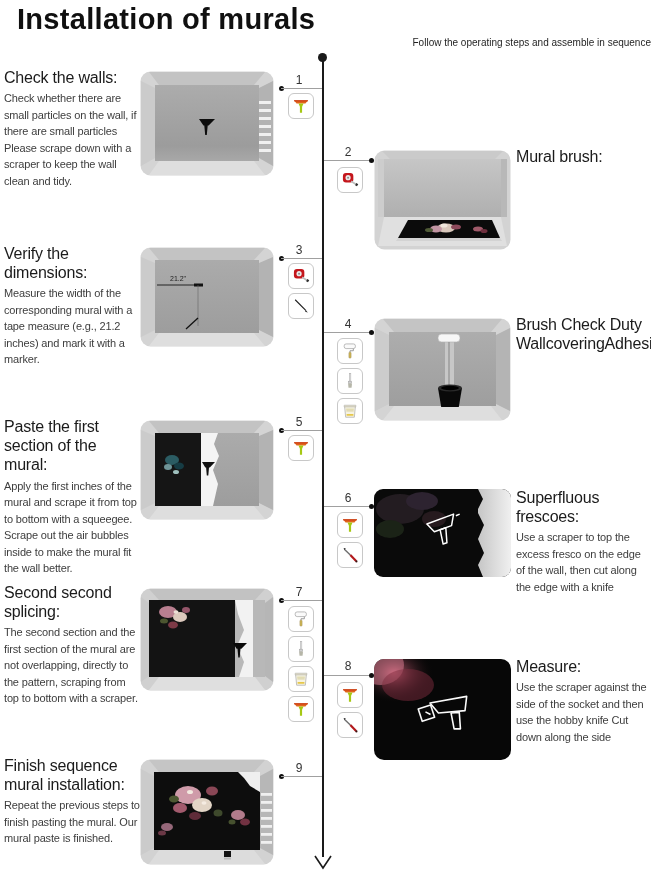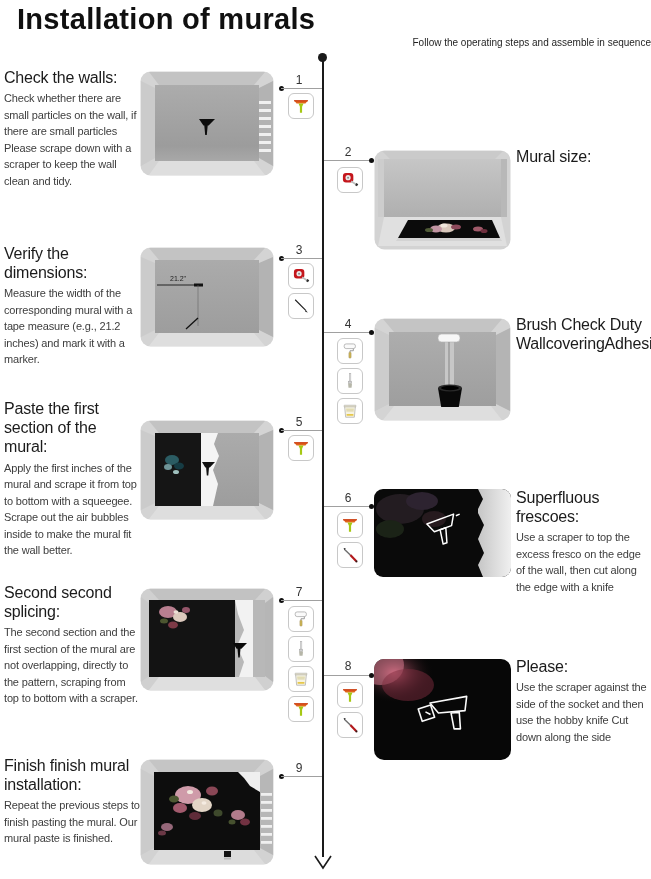--- a/index.html
+++ b/index.html
@@ -149,21 +149,21 @@
       <ellipse cx="62" cy="79" rx="6" ry="3.5" fill="#c295a3"></ellipse>
       <ellipse cx="82" cy="77" rx="5" ry="2.5" fill="#8d4a5b"></ellipse>
       <ellipse cx="70" cy="75.5" rx="3.5" ry="2" fill="#efe6dc"></ellipse>
       <ellipse cx="55" cy="80" rx="4" ry="2" fill="#4f5a36"></ellipse>
       <ellipse cx="104" cy="79" rx="5" ry="2.5" fill="#a05a6a"></ellipse>
       <ellipse cx="110" cy="81" rx="3.5" ry="2" fill="#6e2f3e"></ellipse>
     </g>
   </svg>
 </div>
 <div class="abs text-block" style="left:516px;top:147px;width:133px">
-  <h3>Mural size:</h3>
+  <h3>Mural brush:</h3>
 </div>
 
 <div class="abs text-block" style="left:4px;top:244px;width:136px">
   <h3>Verify the dimensions:</h3>
   <p>Measure the width of the corresponding mural with a tape measure (e.g., 21.2 inches) and mark it with a marker.</p>
 </div>
 <div class="abs img-box" style="left:140px;top:247px">
   <svg width="134" height="100" viewBox="0 0 134 100">
     <defs>
         <linearGradient id="s3w" x1="0" y1="0" x2="0" y2="1">
@@ -239,21 +239,21 @@
     <path d="M75 24 V70" stroke="#909090" stroke-width="1.2"></path>
     <path d="M64 70 h24 l-3.2 19 h-17.6 Z" fill="#090909"></path>
     <ellipse cx="76" cy="70" rx="12" ry="3.4" fill="#2a2a2a"></ellipse>
     <ellipse cx="76" cy="70" rx="9" ry="2.2" fill="#000"></ellipse>
   </svg>
 </div>
 <div class="abs text-block" style="left:516px;top:315px;width:133px">
   <h3>Brush Check Duty WallcoveringAdhesive:</h3>
 </div>
 
-<div class="abs text-block" style="left:4px;top:399px;width:136px">
+<div class="abs text-block" style="left:4px;top:417px;width:136px">
   <h3>Paste the first section of the mural:</h3>
   <p>Apply the first inches of the mural and scrape it from top to bottom with a squeegee. Scrape out the air bubbles inside to make the mural fit the wall better.</p>
 </div>
 <div class="abs img-box" style="left:140px;top:420px">
   <svg width="134" height="100" viewBox="0 0 134 100">
     <defs>
         <linearGradient id="s5w" x1="0" y1="0" x2="0" y2="1">
       <stop offset="0" stop-color="#ababab"></stop>
           <stop offset="1" stop-color="#9d9d9d"></stop>
     </linearGradient>
@@ -414,26 +414,26 @@
       <g transform="translate(62,40) rotate(-18)" stroke="#fafafa" stroke-width="1.6" fill="none" stroke-linejoin="round">
         <rect x="-20" y="4" width="13" height="13"></rect>
         <path d="M-14 9 l4 4"></path>
         <path d="M-7 2 L30 7 L24 20 L-2 14 Z"></path>
         <path d="M10 18 L18 20 L14 36 L8 34 Z"></path>
       </g>
     </g>
   </svg>
 </div>
 <div class="abs text-block" style="left:516px;top:657px;width:133px">
-  <h3>Please:</h3>
+  <h3>Measure:</h3>
   <p>Use the scraper against the side of the socket and then use the hobby knife Cut down along the side</p>
 </div>
 
 <div class="abs text-block" style="left:4px;top:756px;width:140px">
-  <h3>Finish finish mural installation:</h3>
+  <h3>Finish sequence mural installation:</h3>
   <p>Repeat the previous steps to finish pasting the mural. Our mural paste is finished.</p>
 </div>
 <div class="abs img-box" style="left:140px;top:759px">
   <svg width="134" height="106" viewBox="0 0 134 106">
     <rect x="0.5" y="0.5" width="133" height="105" rx="10" fill="#d2d2d2"></rect>
     <path d="M9 1 H125 L114 13 H19 Z" fill="#c5c5c5"></path>
     <path d="M1 10 V96 L14 89 V17 Z" fill="#cbcbcb"></path>
     <path d="M133 10 V96 L120 89 V17 Z" fill="#b7b7b7"></path>
     <path d="M9 105 H125 L114 91 H19 Z" fill="#dcdcdc"></path>
     <rect x="14" y="13" width="106" height="78" fill="#0d0d0d"></rect>

